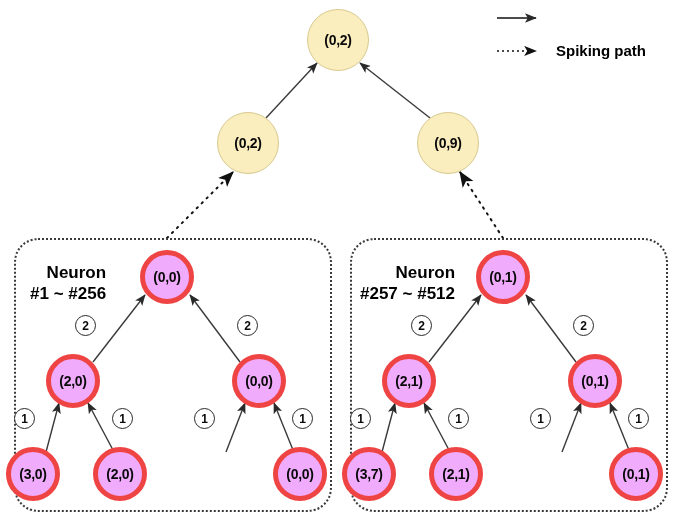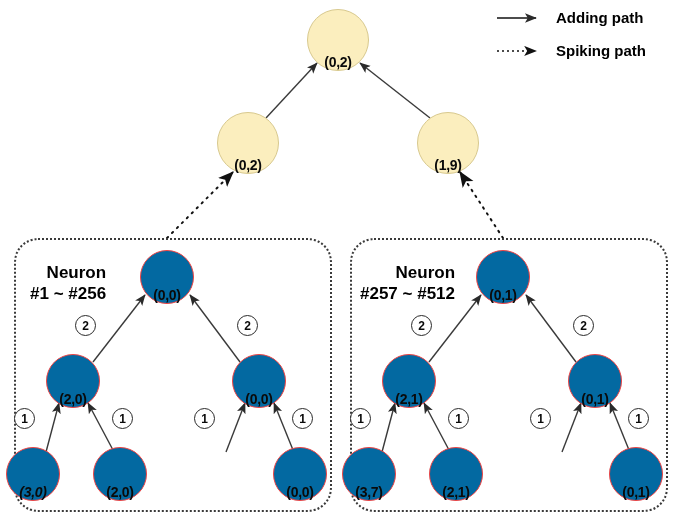--- a/index.html
+++ b/index.html
@@ -1,22 +1,22 @@
 <!DOCTYPE html>
 <html><head>
 <meta charset="utf-8">
 <style>
   html,body{margin:0;padding:0;background:#ffffff;}
   #stage{position:relative;width:675px;height:522px;background:#ffffff;
          font-family:"Liberation Sans", sans-serif;overflow:hidden;}
   svg.layer{position:absolute;left:0;top:0;width:675px;height:522px;}
-  .node{position:absolute;border-radius:50%;display:flex;align-items:flex-end;
+  .node{position:absolute;border-radius:50%;display:flex;align-items:center;
         justify-content:center;font-weight:bold;box-sizing:border-box;}
   .node.cream{background:#fbeebe;border:1px solid #d8c98f;}
-  .node.purple{background:#0369a1;border:1px solid #ef4444;}
+  .node.purple{background:#f0abfc;border:5px solid #ef4444;}
   .node .lbl{font-size:14px;color:#0a0a0a;letter-spacing:-0.3px;}
   .elabel{position:absolute;width:21px;height:21px;border-radius:50%;
           background:#ffffff;border:1px solid #2a2a2a;display:flex;
           align-items:center;justify-content:center;font-size:12px;
           font-weight:bold;color:#0a0a0a;box-sizing:border-box;}
   .group-box{position:absolute;border:2px dotted #3a3a3a;border-radius:24px;
              box-sizing:border-box;background:transparent;}
   .group-title{position:absolute;font-size:17px;font-weight:bold;color:#000;
                line-height:1.25;text-align:right;white-space:pre;}
   .legend-text{position:absolute;font-size:15px;font-weight:bold;color:#000;
@@ -105,33 +105,33 @@
   <div class="group-title" style="left:360px;top:262px;">Neuron
 #257 ~ #512</div>
 
   <div class="node cream" style="left:307px;top:9px;width:62px;height:62px;">
     <span class="lbl">(0,2)</span>
   </div>
   <div class="node cream" style="left:217px;top:112px;width:62px;height:62px;">
     <span class="lbl">(0,2)</span>
   </div>
   <div class="node cream" style="left:417px;top:112px;width:62px;height:62px;">
-    <span class="lbl">(1,9)</span>
+    <span class="lbl">(0,9)</span>
   </div>
 
   <div class="node purple" style="left:140px;top:250px;width:54px;height:54px;">
     <span class="lbl">(0,0)</span>
   </div>
   <div class="node purple" style="left:46px;top:354px;width:54px;height:54px;">
     <span class="lbl">(2,0)</span>
   </div>
   <div class="node purple" style="left:232px;top:354px;width:54px;height:54px;">
     <span class="lbl">(0,0)</span>
   </div>
-  <div class="node purple" style="left:6px;top:447px;width:54px;height:54px;font-style:italic;">
+  <div class="node purple" style="left:6px;top:447px;width:54px;height:54px;">
     <span class="lbl">(3,0)</span>
   </div>
   <div class="node purple" style="left:93px;top:447px;width:54px;height:54px;">
     <span class="lbl">(2,0)</span>
   </div>
   <div class="node purple" style="left:273px;top:447px;width:54px;height:54px;">
     <span class="lbl">(0,0)</span>
   </div>
 
   <div class="node purple" style="left:476px;top:250px;width:54px;height:54px;">
@@ -160,16 +160,15 @@
   <div class="elabel" style="left:194px;top:408px;">1</div>
   <div class="elabel" style="left:292px;top:408px;">1</div>
 
   <div class="elabel" style="left:411px;top:315px;">2</div>
   <div class="elabel" style="left:573px;top:315px;">2</div>
   <div class="elabel" style="left:350px;top:408px;">1</div>
   <div class="elabel" style="left:448px;top:408px;">1</div>
   <div class="elabel" style="left:530px;top:408px;">1</div>
   <div class="elabel" style="left:628px;top:408px;">1</div>
 
-  <div class="legend-text" style="left:556px;top:9px;">Adding path</div>
   <div class="legend-text" style="left:556px;top:42px;">Spiking path</div>
 
 </div>
 
 </body></html>

